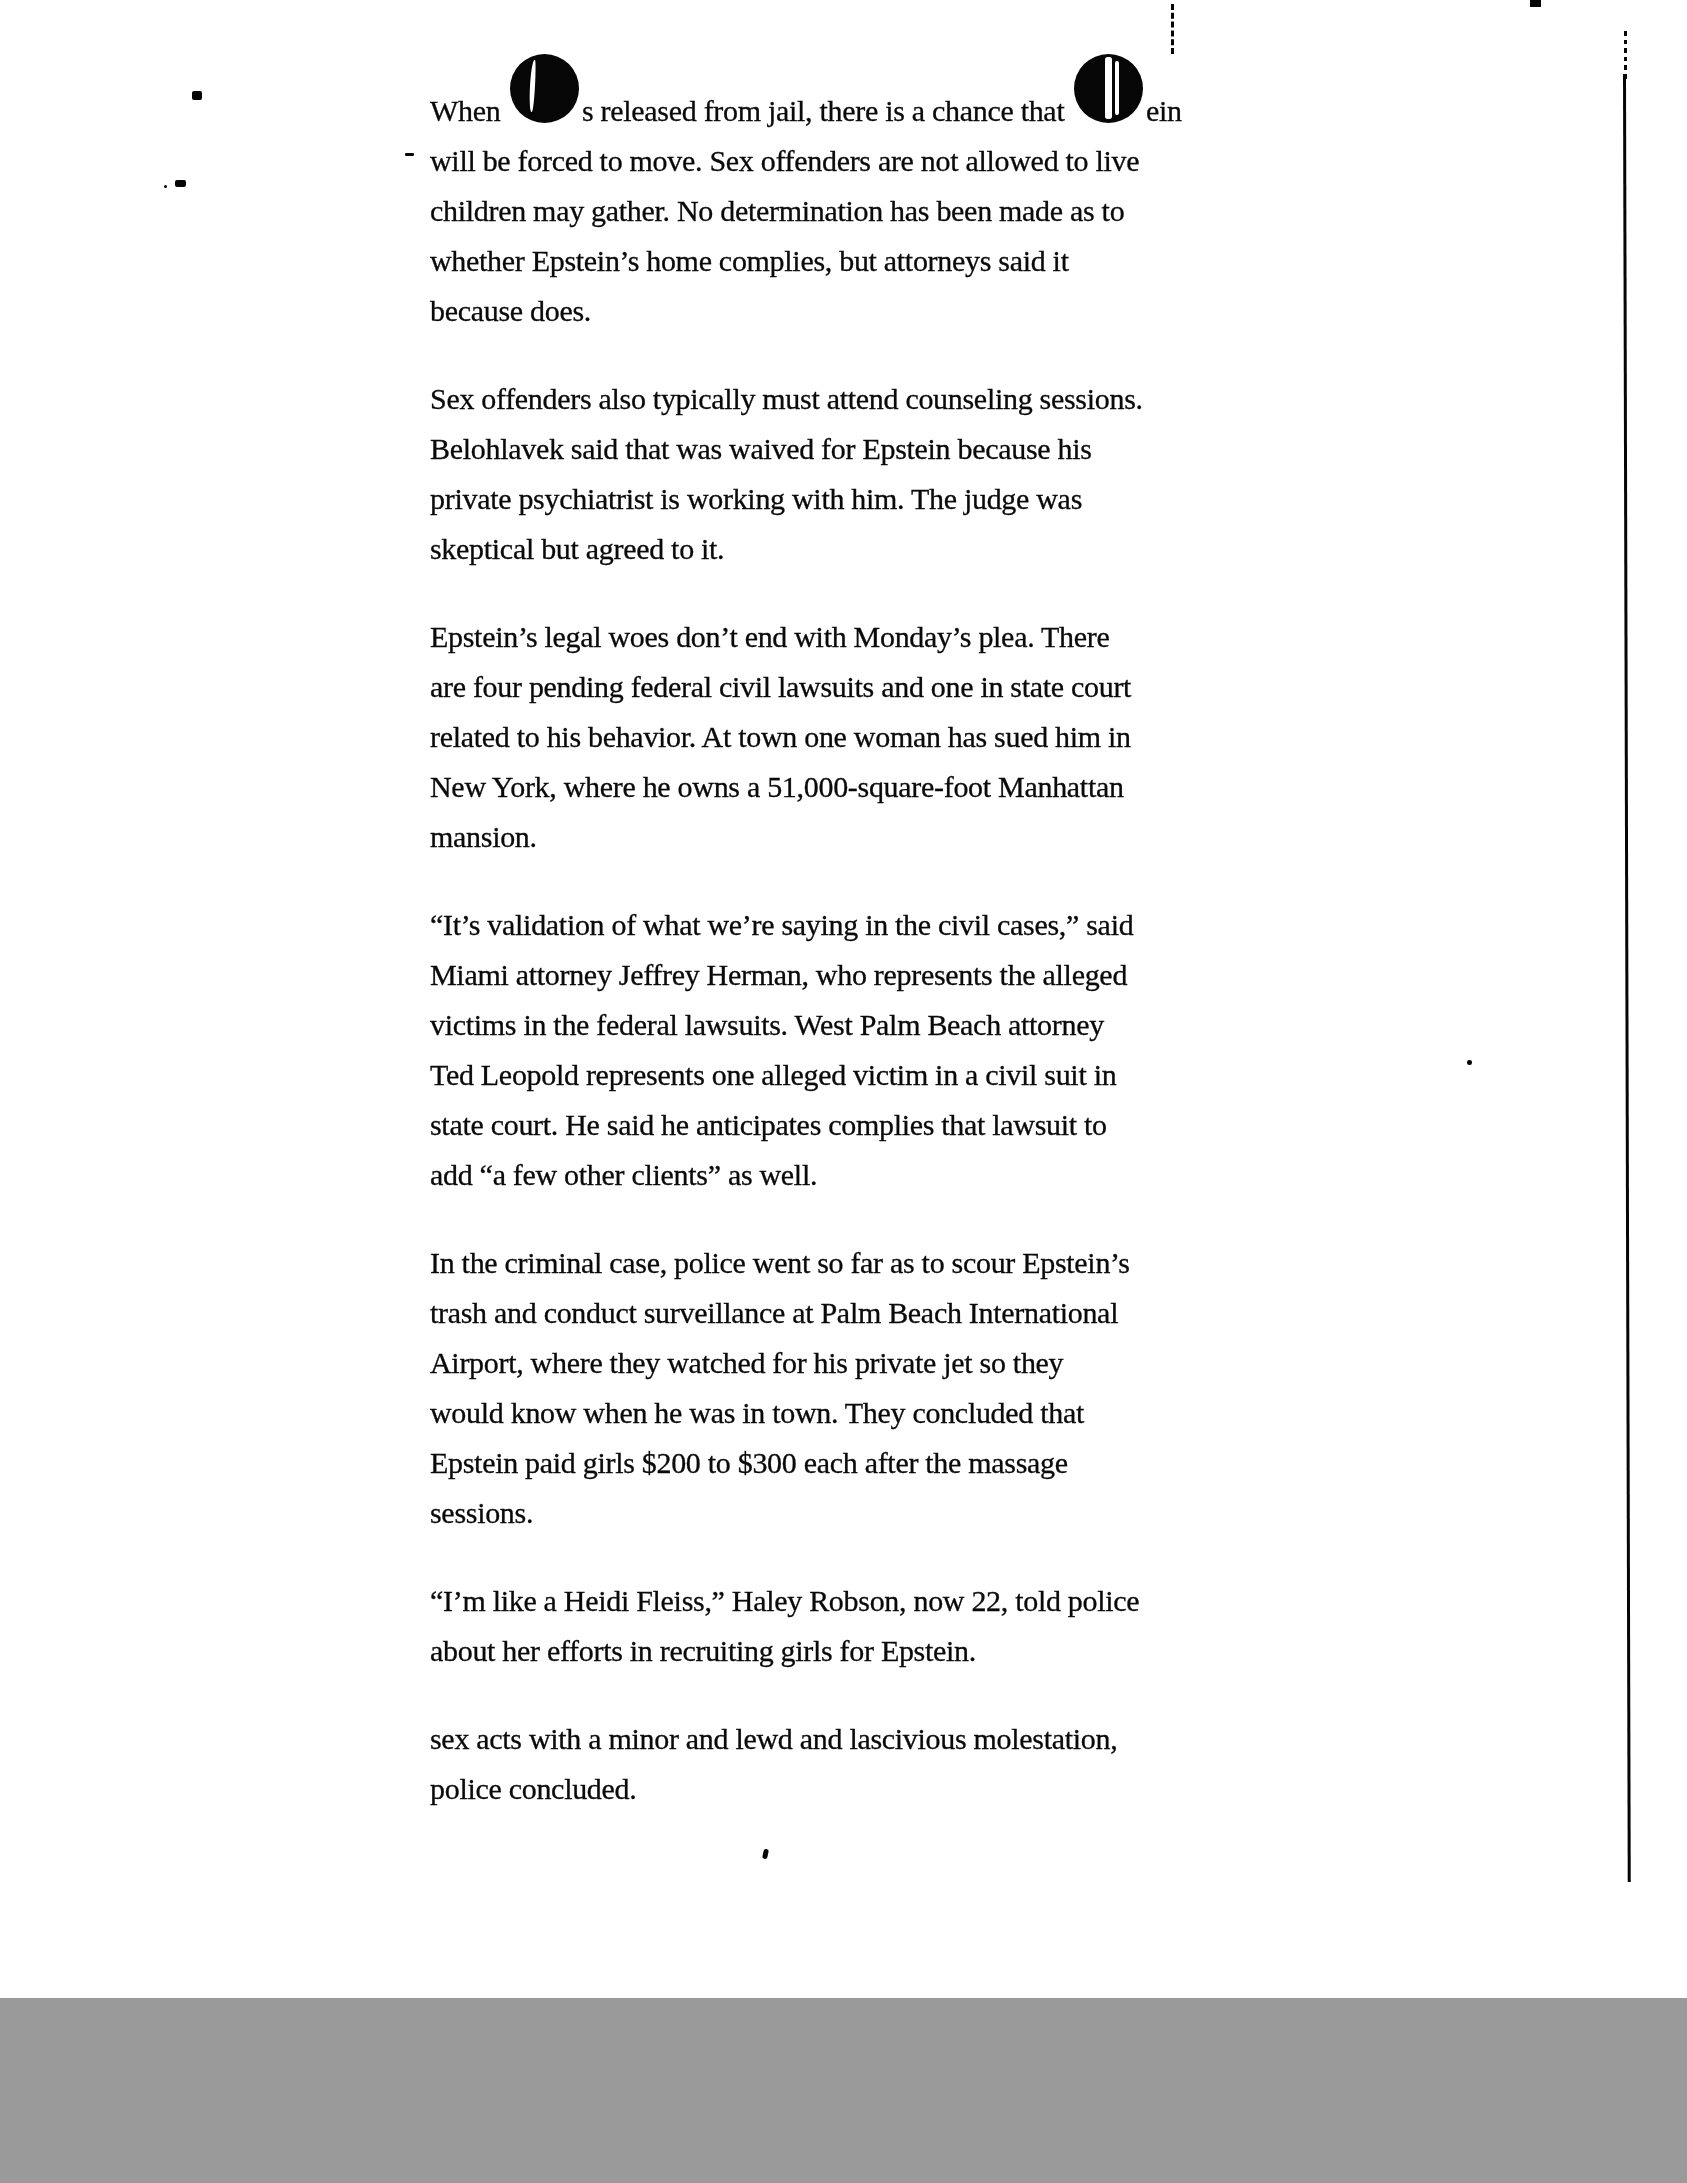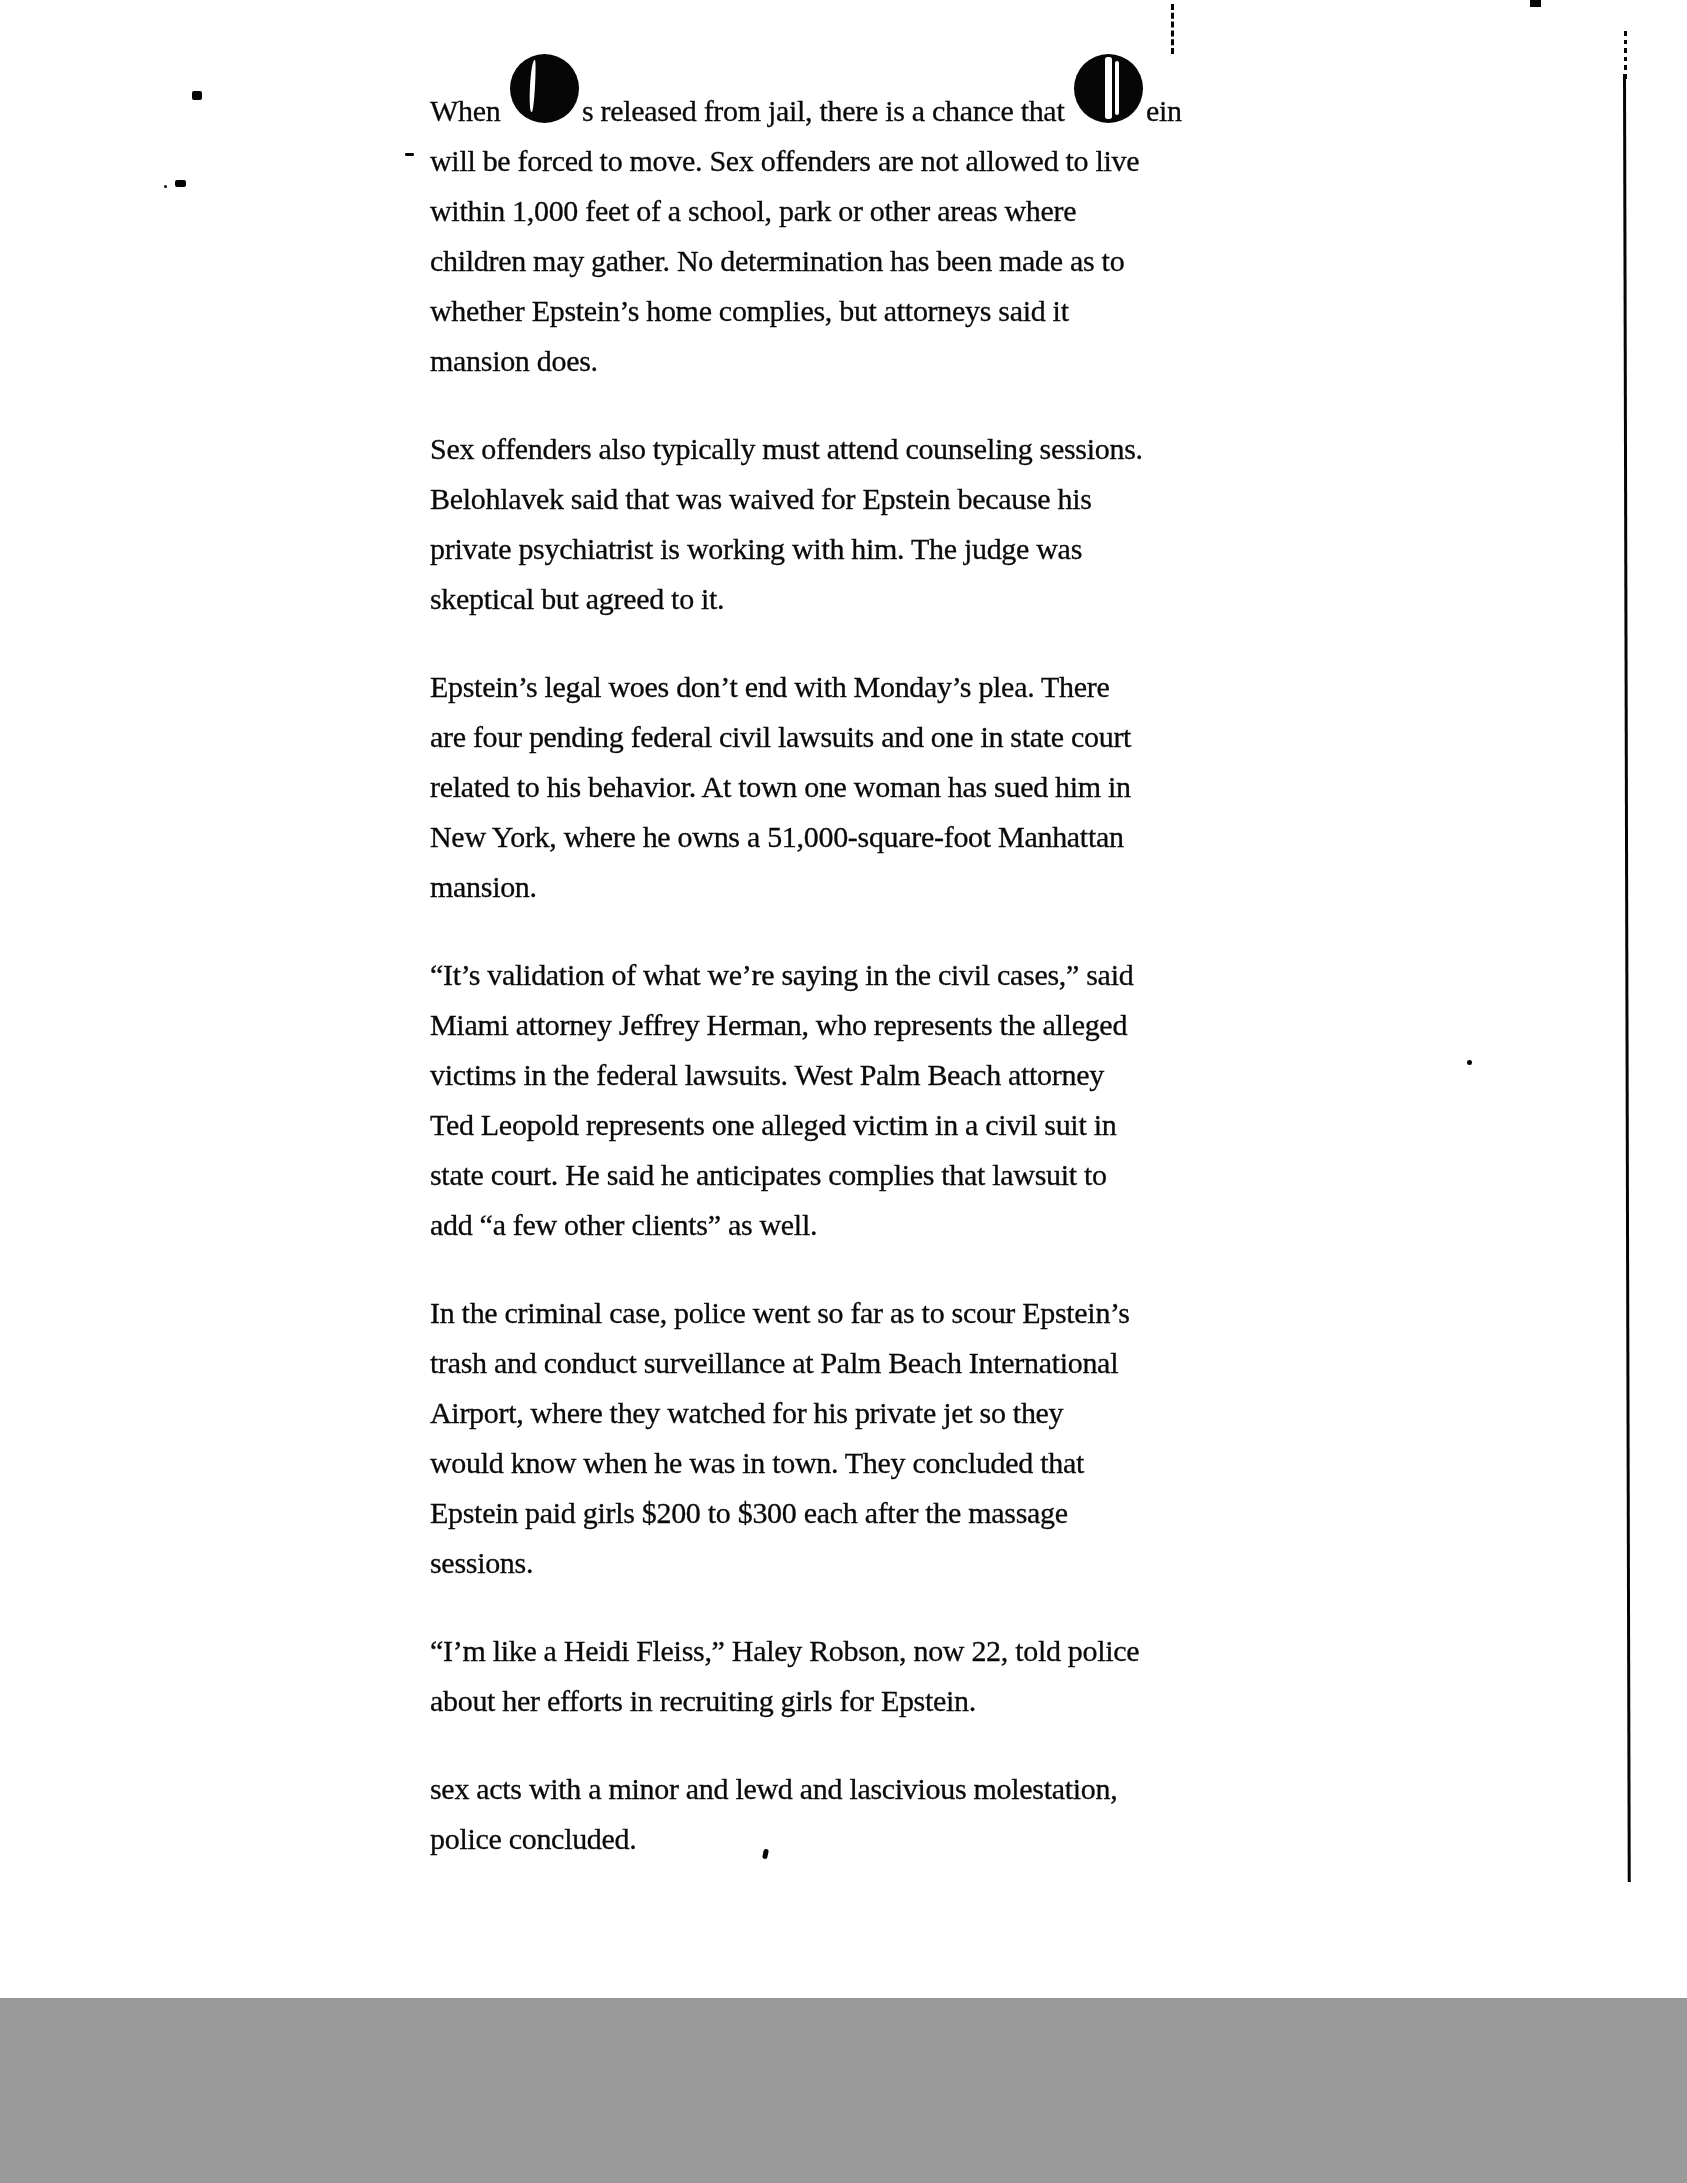--- a/index.html
+++ b/index.html
@@ -96,24 +96,23 @@
   <div class="art speck-3"></div>
   <div class="art speck-4"></div>
   <div class="art speck-5"></div>
   <div class="art speck-6"></div>
 
   <div class="body-text">
 
     <div class="para">
       <div class="line"><span>When </span><span class="redact r1"><i class="sl sliver"></i></span><span>s released from jail, there is a chance that </span><span class="redact r2"><i class="sl stripe-a"></i><i class="sl stripe-b"></i></span><span>ein</span></div>
       <div class="line">will be forced to move. Sex offenders are not allowed to live</div>
-      <div class="line">within 1,000 feet of a school, park or other areas where</div>
       <div class="line">children may gather. No determination has been made as to</div>
       <div class="line">whether Epstein’s home complies, but attorneys said it</div>
-      <div class="line">mansion does.</div>
+      <div class="line">because does.</div>
     </div>
 
     <div class="para">
       <div class="line">Sex offenders also typically must attend counseling sessions.</div>
       <div class="line">Belohlavek said that was waived for Epstein because his</div>
       <div class="line">private psychiatrist is working with him. The judge was</div>
       <div class="line">skeptical but agreed to it.</div>
     </div>
 
     <div class="para">

